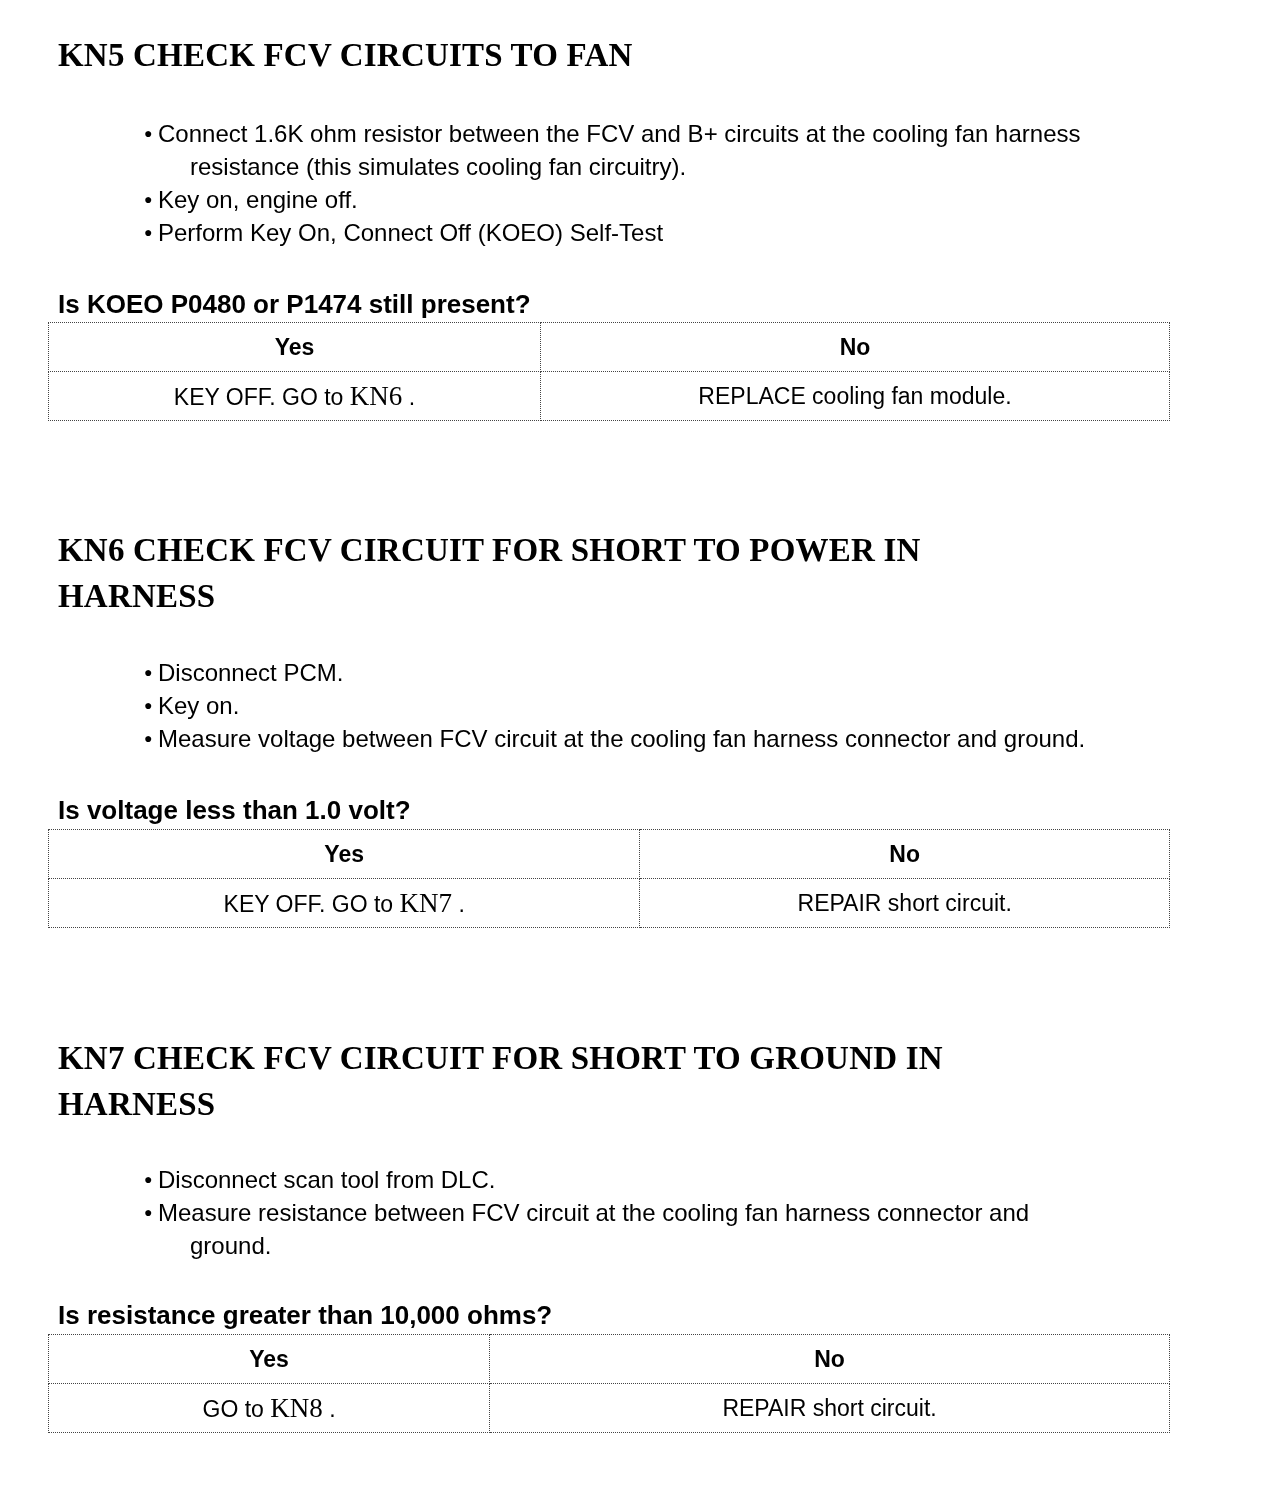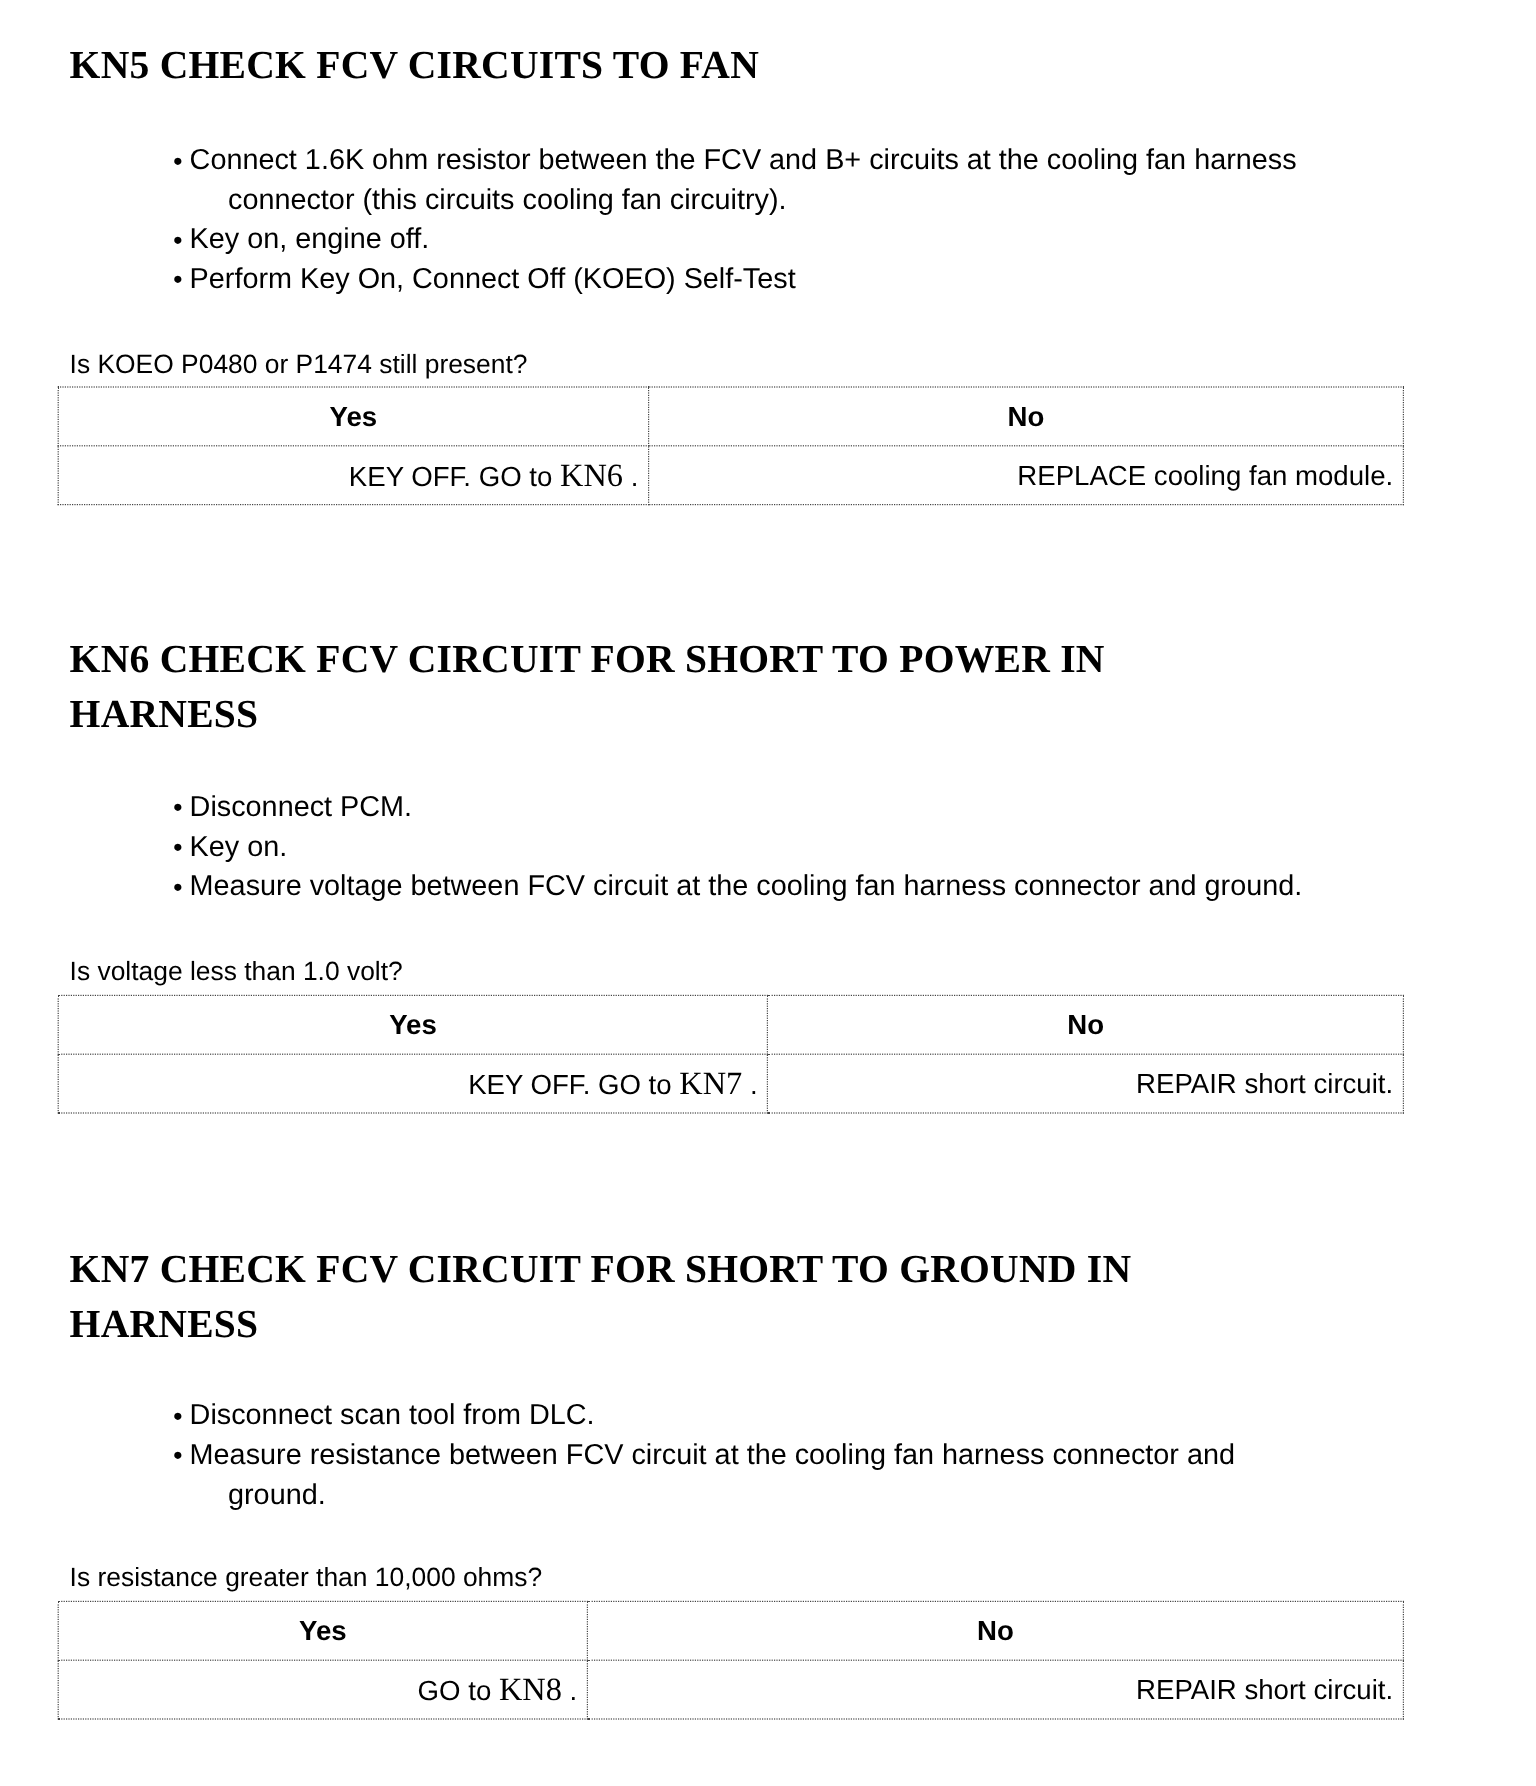--- a/index.html
+++ b/index.html
@@ -3,35 +3,35 @@
 <meta charset="utf-8">
 <style>
   html,body{margin:0;padding:0;background:#ffffff;}
   body{width:1280px;height:1488px;position:relative;color:#000;font-family:"Liberation Sans",sans-serif;overflow:hidden;}
   .section{position:absolute;left:58px;width:1190px;}
   .title{font-family:"Liberation Serif",serif;font-weight:bold;font-size:33px;line-height:46px;margin:0;letter-spacing:0.2px;}
   ul{list-style:none;margin:0;padding:0;position:absolute;left:86px;width:1100px;}
   li{font-size:24px;line-height:33px;position:relative;padding-left:14px;}
   li .bullet{position:absolute;left:0;top:0;font-size:14px;}
   li .cont{display:block;padding-left:32px;}
-  .question{position:absolute;left:0;font-weight:normal;font-size:22px;line-height:26px;}
+  .question{position:absolute;left:0;font-weight:bold;font-size:26px;line-height:26px;}
   table{position:absolute;left:-10px;width:1122px;border-collapse:collapse;}
   td,th{border:1px dotted #444;font-size:23px;height:48px;padding:0 8px;vertical-align:middle;}
   th{font-weight:bold;text-align:center;}
-  td{text-align:right;}
+  td{text-align:center;}
   .ref{font-family:"Liberation Serif",serif;font-size:27px;}
 </style>
 </head>
 <body>
 
 <div class="section" style="top:32px;">
   <h1 class="title">KN5 CHECK FCV CIRCUITS TO FAN</h1>
 </div>
 <ul style="top:117px;left:144px;">
-  <li><span class="bullet">●</span><span>Connect 1.6K ohm resistor between the FCV and B+ circuits at the cooling fan harness</span><span class="cont">connector (this circuits cooling fan circuitry).</span></li>
+  <li><span class="bullet">●</span><span>Connect 1.6K ohm resistor between the FCV and B+ circuits at the cooling fan harness</span><span class="cont">resistance (this simulates cooling fan circuitry).</span></li>
   <li><span class="bullet">●</span><span>Key on, engine off.</span></li>
   <li><span class="bullet">●</span><span>Perform Key On, Connect Off (KOEO) Self-Test</span></li>
 </ul>
 <div class="section" style="top:291px;">
   <div class="question">Is KOEO P0480 or P1474 still present?</div>
   <table style="top:31px;">
     <tbody>
         <tr>
           <th>Yes</th>
           <th>No</th>

